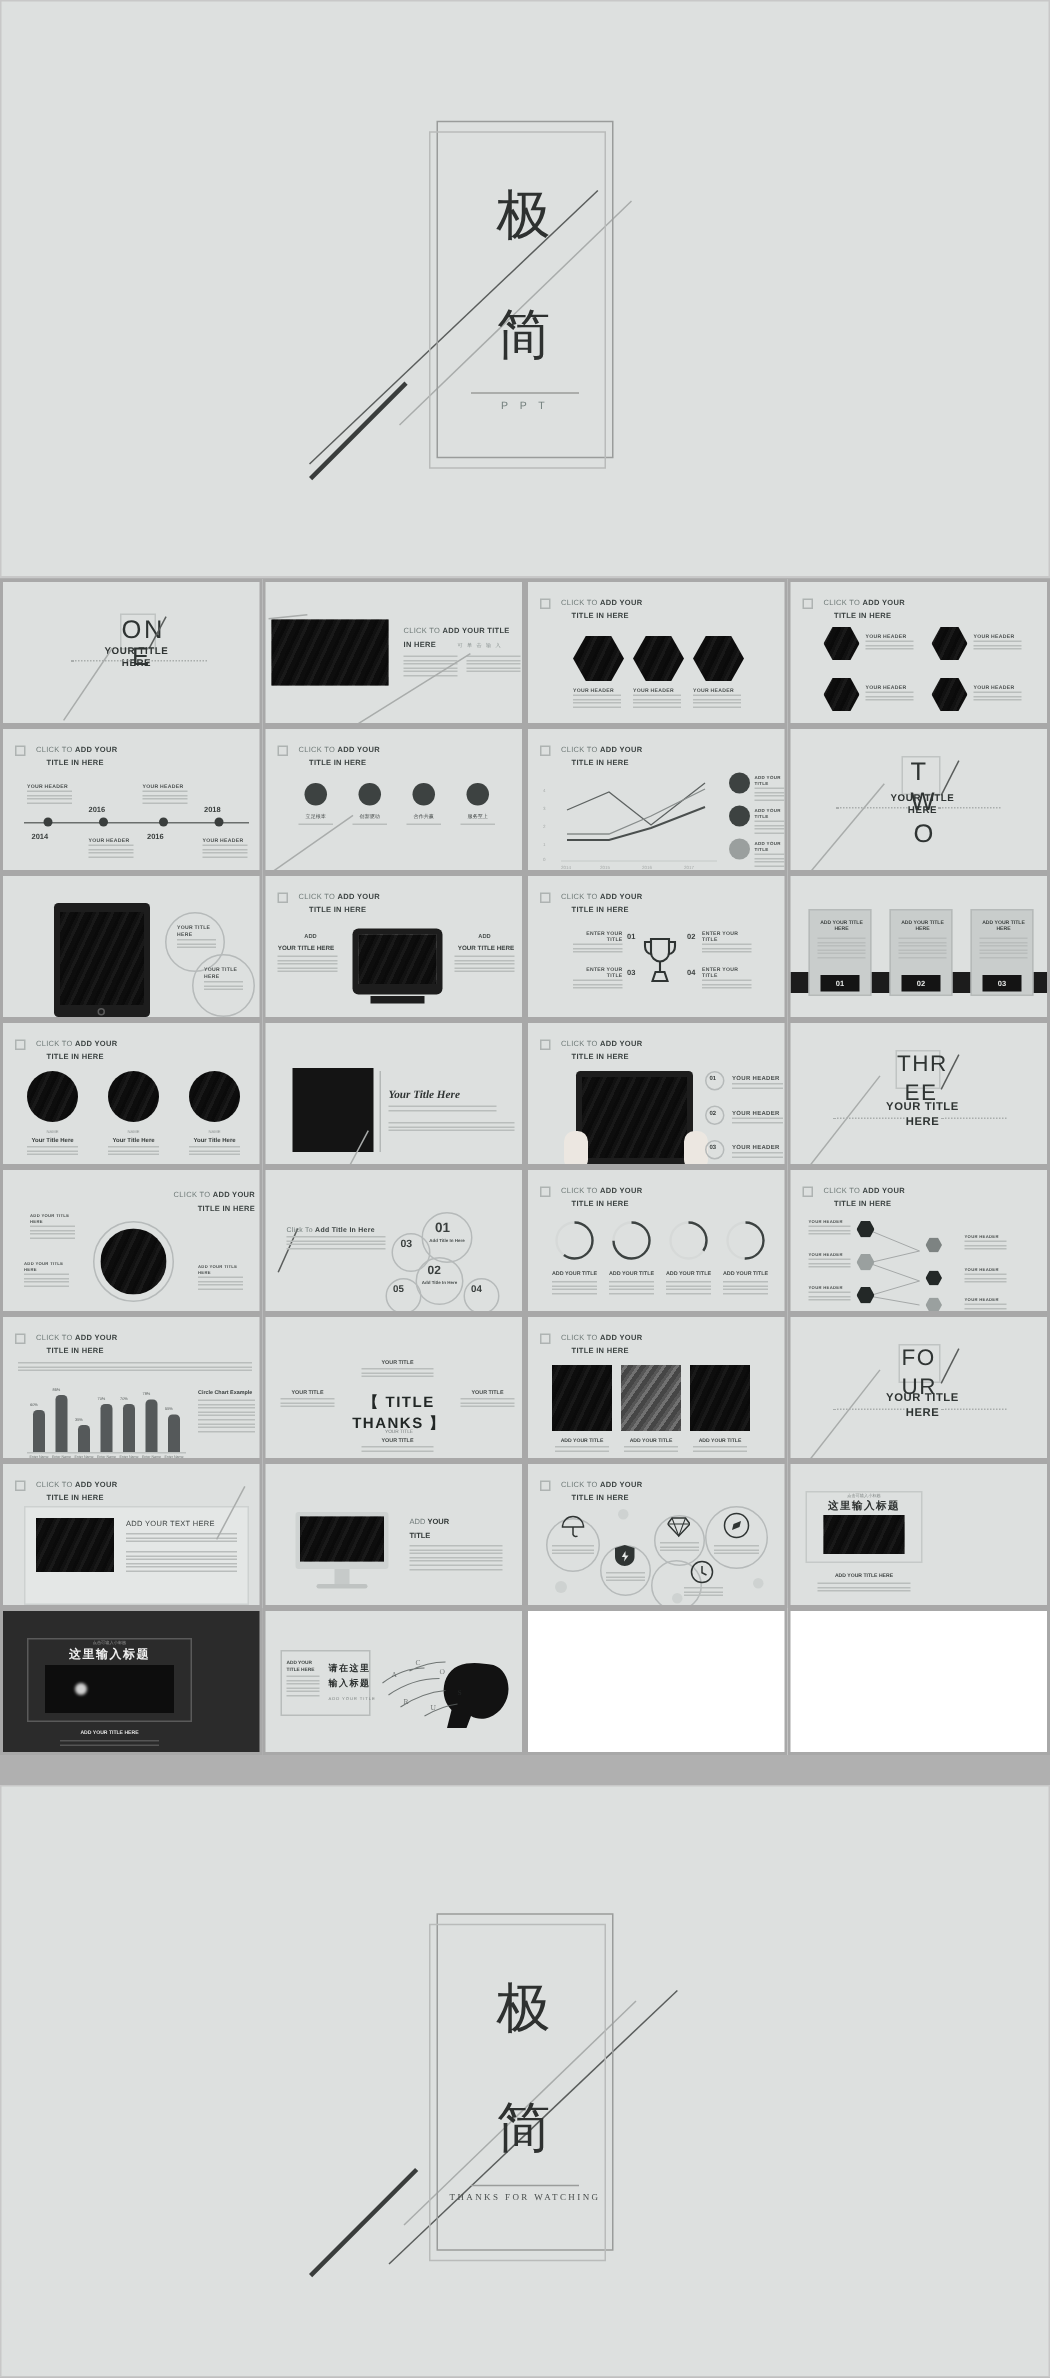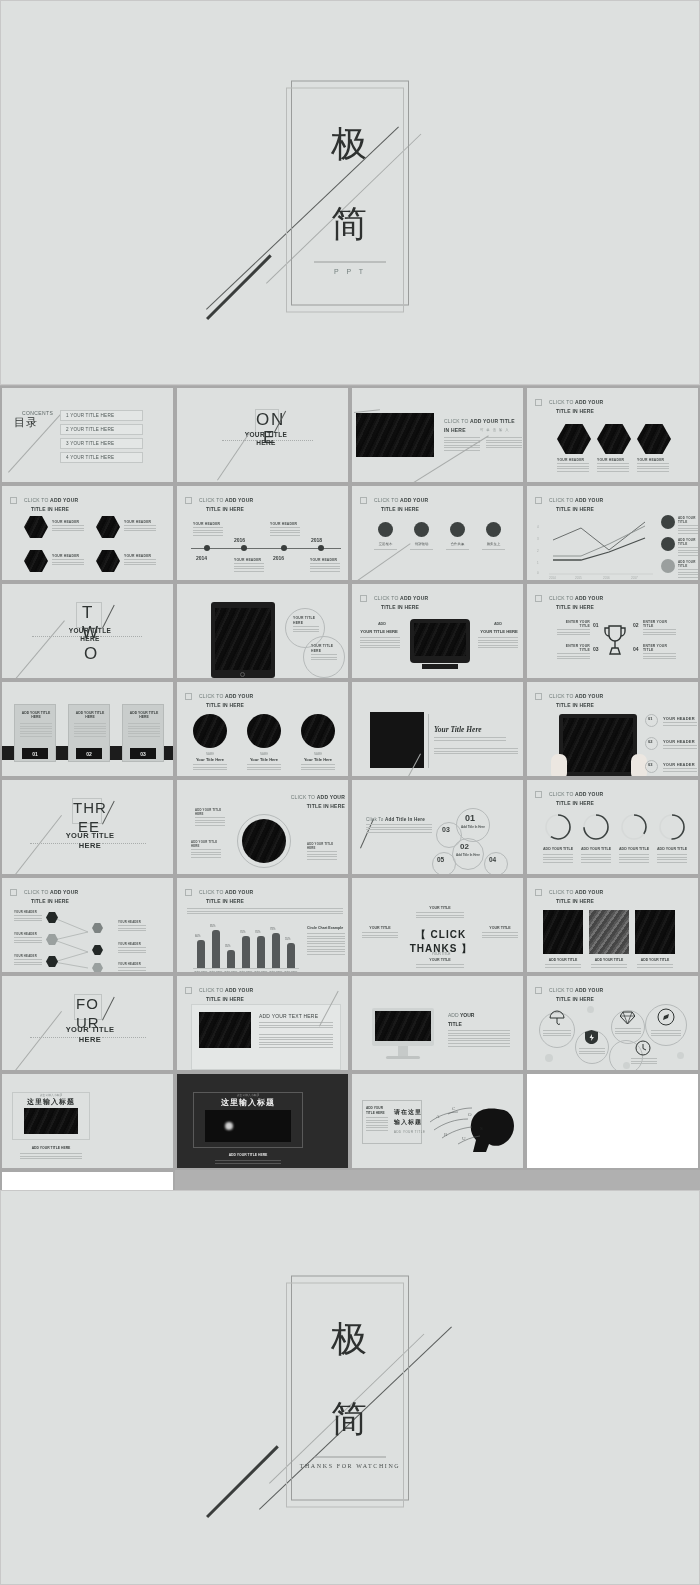--- a/index.html
+++ b/index.html
@@ -215,29 +215,20 @@
     <div class="hero-frame-inner"></div>
     <div class="hero-cn c1">极</div>
     <div class="hero-cn c2">简</div>
     <div class="hero-rule"></div>
     <div class="hero-sub">P P T</div>
   </div>
 </div>
 
 <div class="grid">
 
-  <div class="thumb">
-    <div style="position:absolute;left:20px;top:22px;font-size:5px;color:#5d6766;letter-spacing:.4px;">CONCENTS</div>
-    <div class="cn-title" style="left:12px;top:27px;font-size:11px;">目录</div>
-    <div class="diag hair" style="left:6px;top:84px;width:82px;transform:rotate(-48deg);"></div>
-    <div class="pill" style="left:58px;top:22px;width:83px;height:11px;">1  YOUR TITLE HERE</div>
-    <div class="pill" style="left:58px;top:36px;width:83px;height:11px;">2  YOUR TITLE HERE</div>
-    <div class="pill" style="left:58px;top:50px;width:83px;height:11px;">3  YOUR TITLE HERE</div>
-    <div class="pill" style="left:58px;top:64px;width:83px;height:11px;">4  YOUR TITLE HERE</div>
-  </div>
 
   <div class="thumb">
     <div class="sec-box" style="left:78px;top:21px;width:24px;height:24px;"></div>
     <div class="big-letter" style="left:79px;top:22px;">O</div>
     <div class="big-letter" style="left:94px;top:22px;">N</div>
     <div class="big-letter" style="left:86px;top:40px;">E</div>
     <div class="diag thin" style="left:97px;top:44px;width:24px;transform:rotate(-62deg);"></div>
     <div class="sec-sub" style="left:52px;top:43px;width:74px;">YOUR TITLE</div>
     <div class="sec-sub" style="left:52px;top:51px;width:74px;">HERE</div>
     <div class="dashrule" style="left:45px;top:52px;width:40px;"></div>
@@ -1017,21 +1008,21 @@
         <i></i>
         <i></i>
         <i></i>
       </div>
     <div style="position:absolute;left:128px;top:48px;width:40px;text-align:center;font-size:3.6px;font-weight:bold;color:#4a4f4e;">YOUR TITLE</div>
     <div class="lines" style="position:absolute;left:130px;top:54px;width:36px;">
         <i></i>
         <i></i>
         <i></i>
       </div>
-    <div style="position:absolute;left:56px;top:50px;width:66px;text-align:center;font-size:10px;font-weight:bold;color:#22 2726;color:#222726;letter-spacing:1px;">【 CLICK</div>
+    <div style="position:absolute;left:56px;top:50px;width:66px;text-align:center;font-size:10px;font-weight:bold;color:#22 2726;color:#222726;letter-spacing:1px;">【 TITLE</div>
     <div style="position:absolute;left:56px;top:64px;width:66px;text-align:center;font-size:10px;font-weight:bold;color:#222726;letter-spacing:1px;">THANKS 】</div>
     <div style="position:absolute;left:56px;top:74px;width:66px;text-align:center;font-size:3.2px;color:#7b8180;">YOUR TITLE</div>
     <div style="position:absolute;left:60px;top:80px;width:56px;text-align:center;font-size:3.6px;font-weight:bold;color:#4a4f4e;">YOUR TITLE</div>
     <div class="lines" style="position:absolute;left:64px;top:86px;width:48px;">
         <i></i>
         <i></i>
       </div>
   </div>
 
   <div class="thumb">

